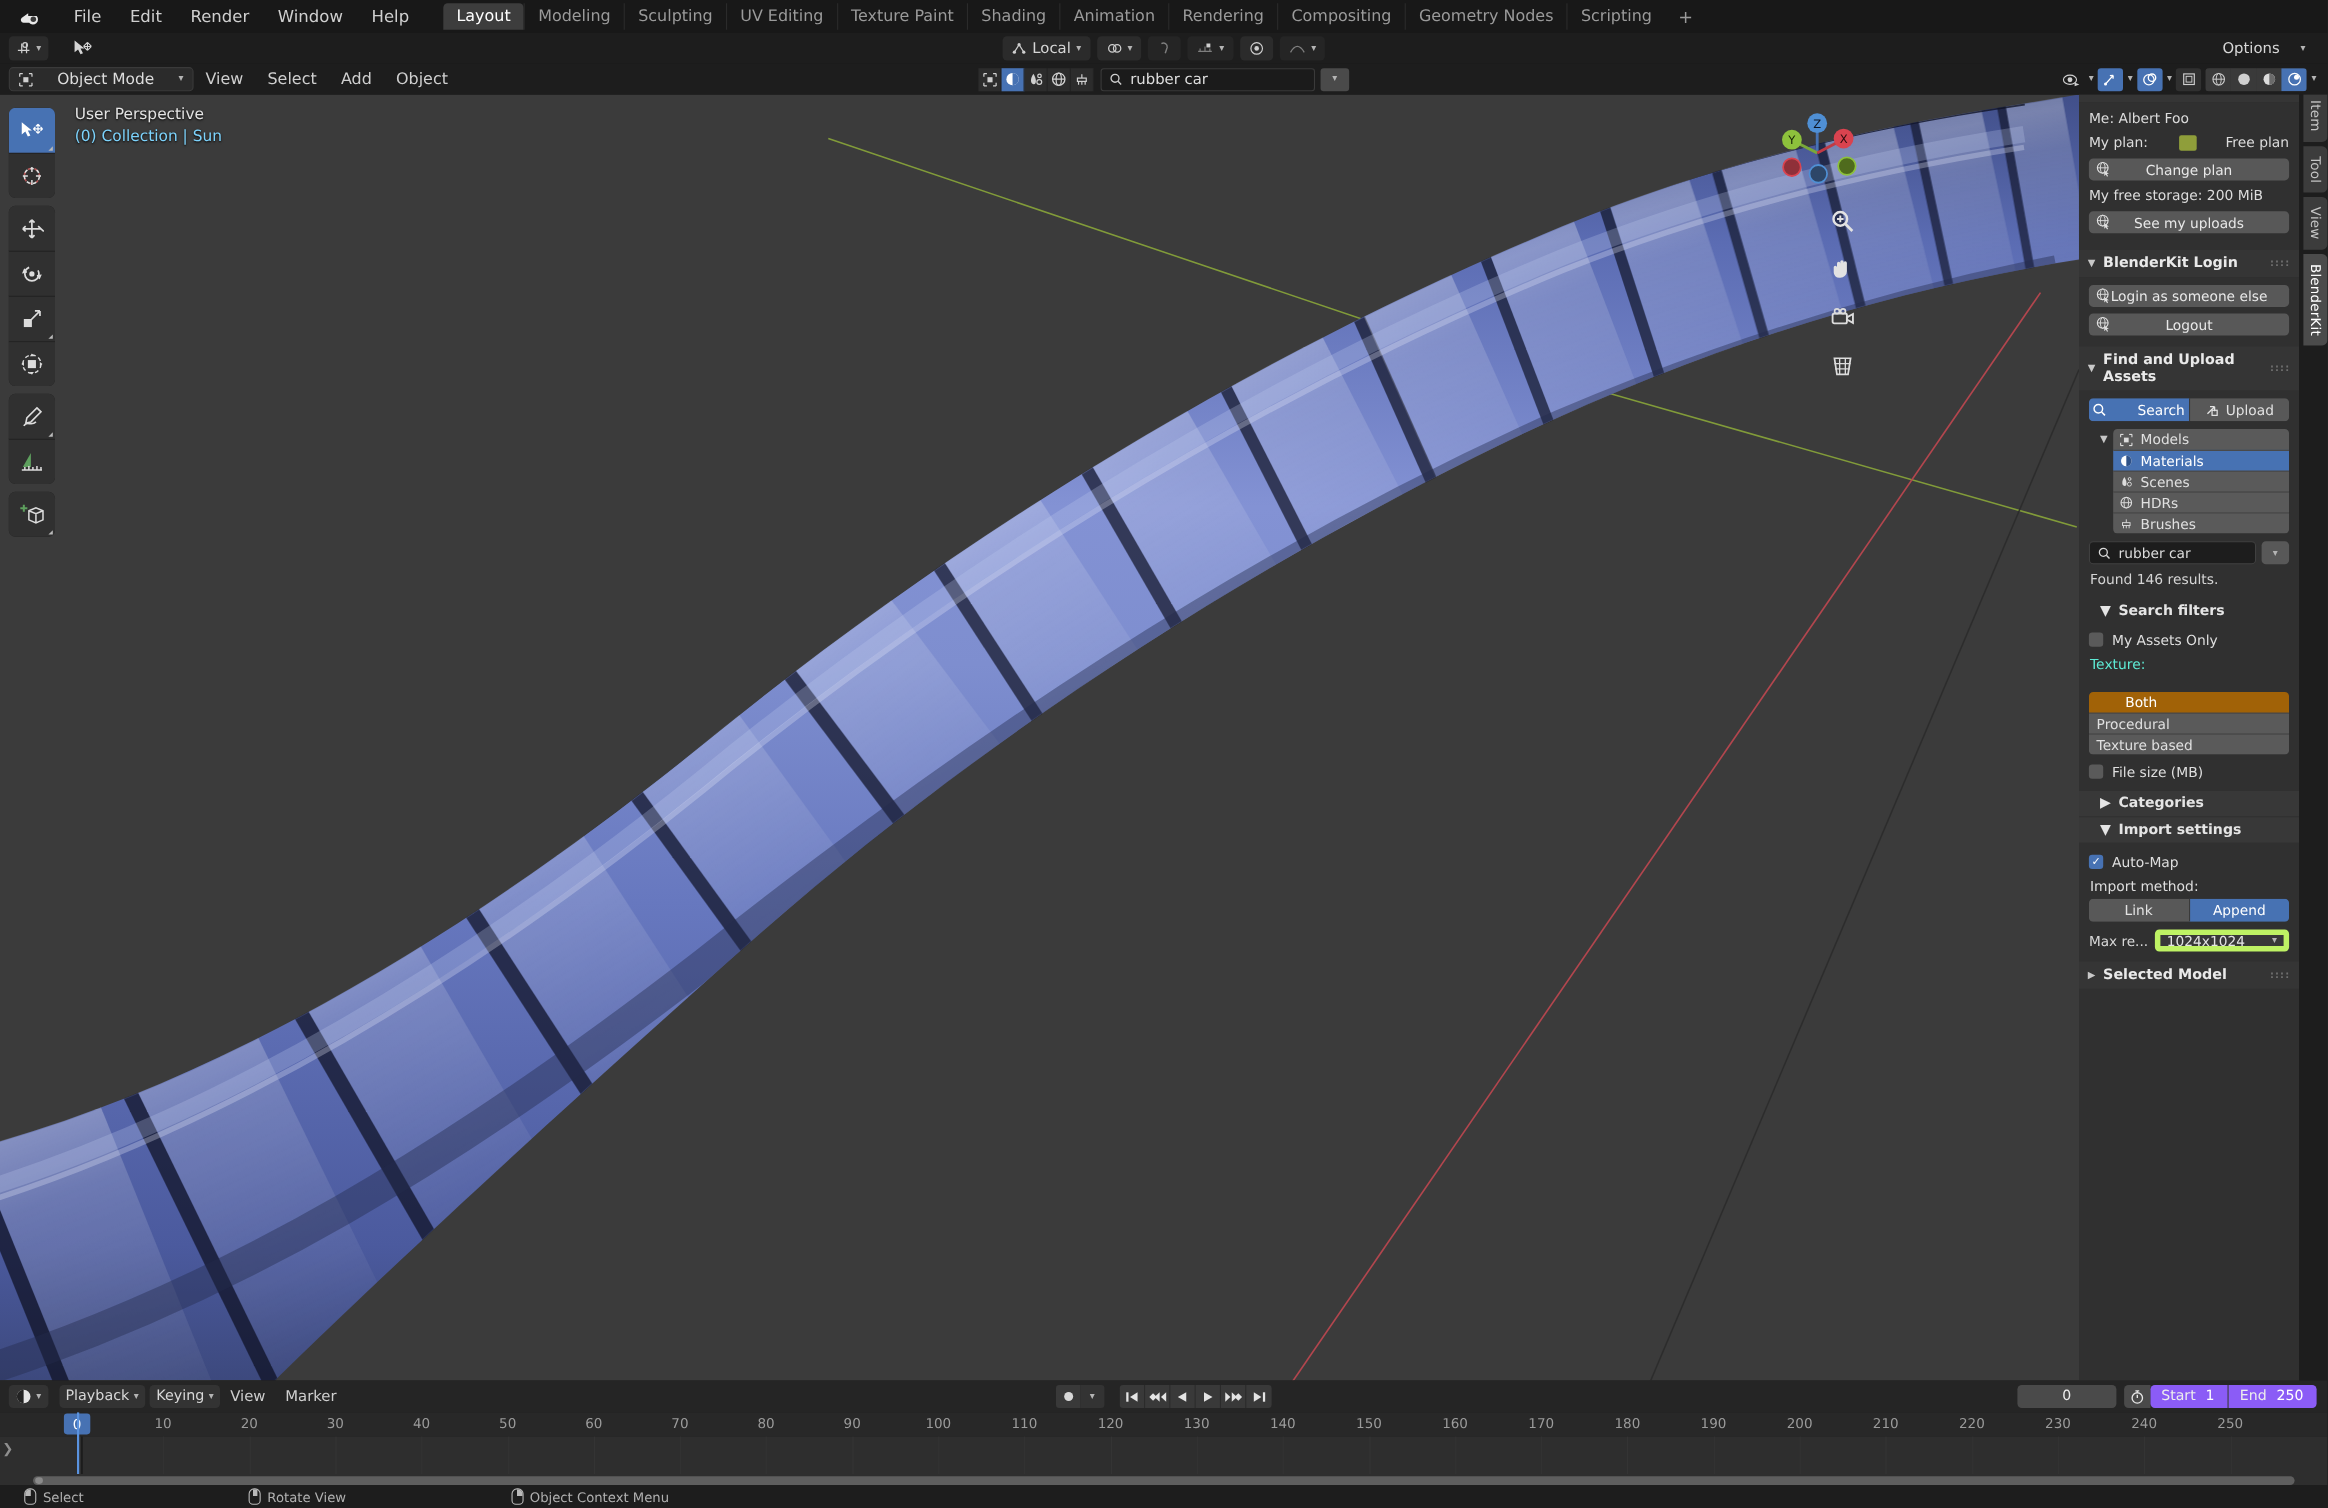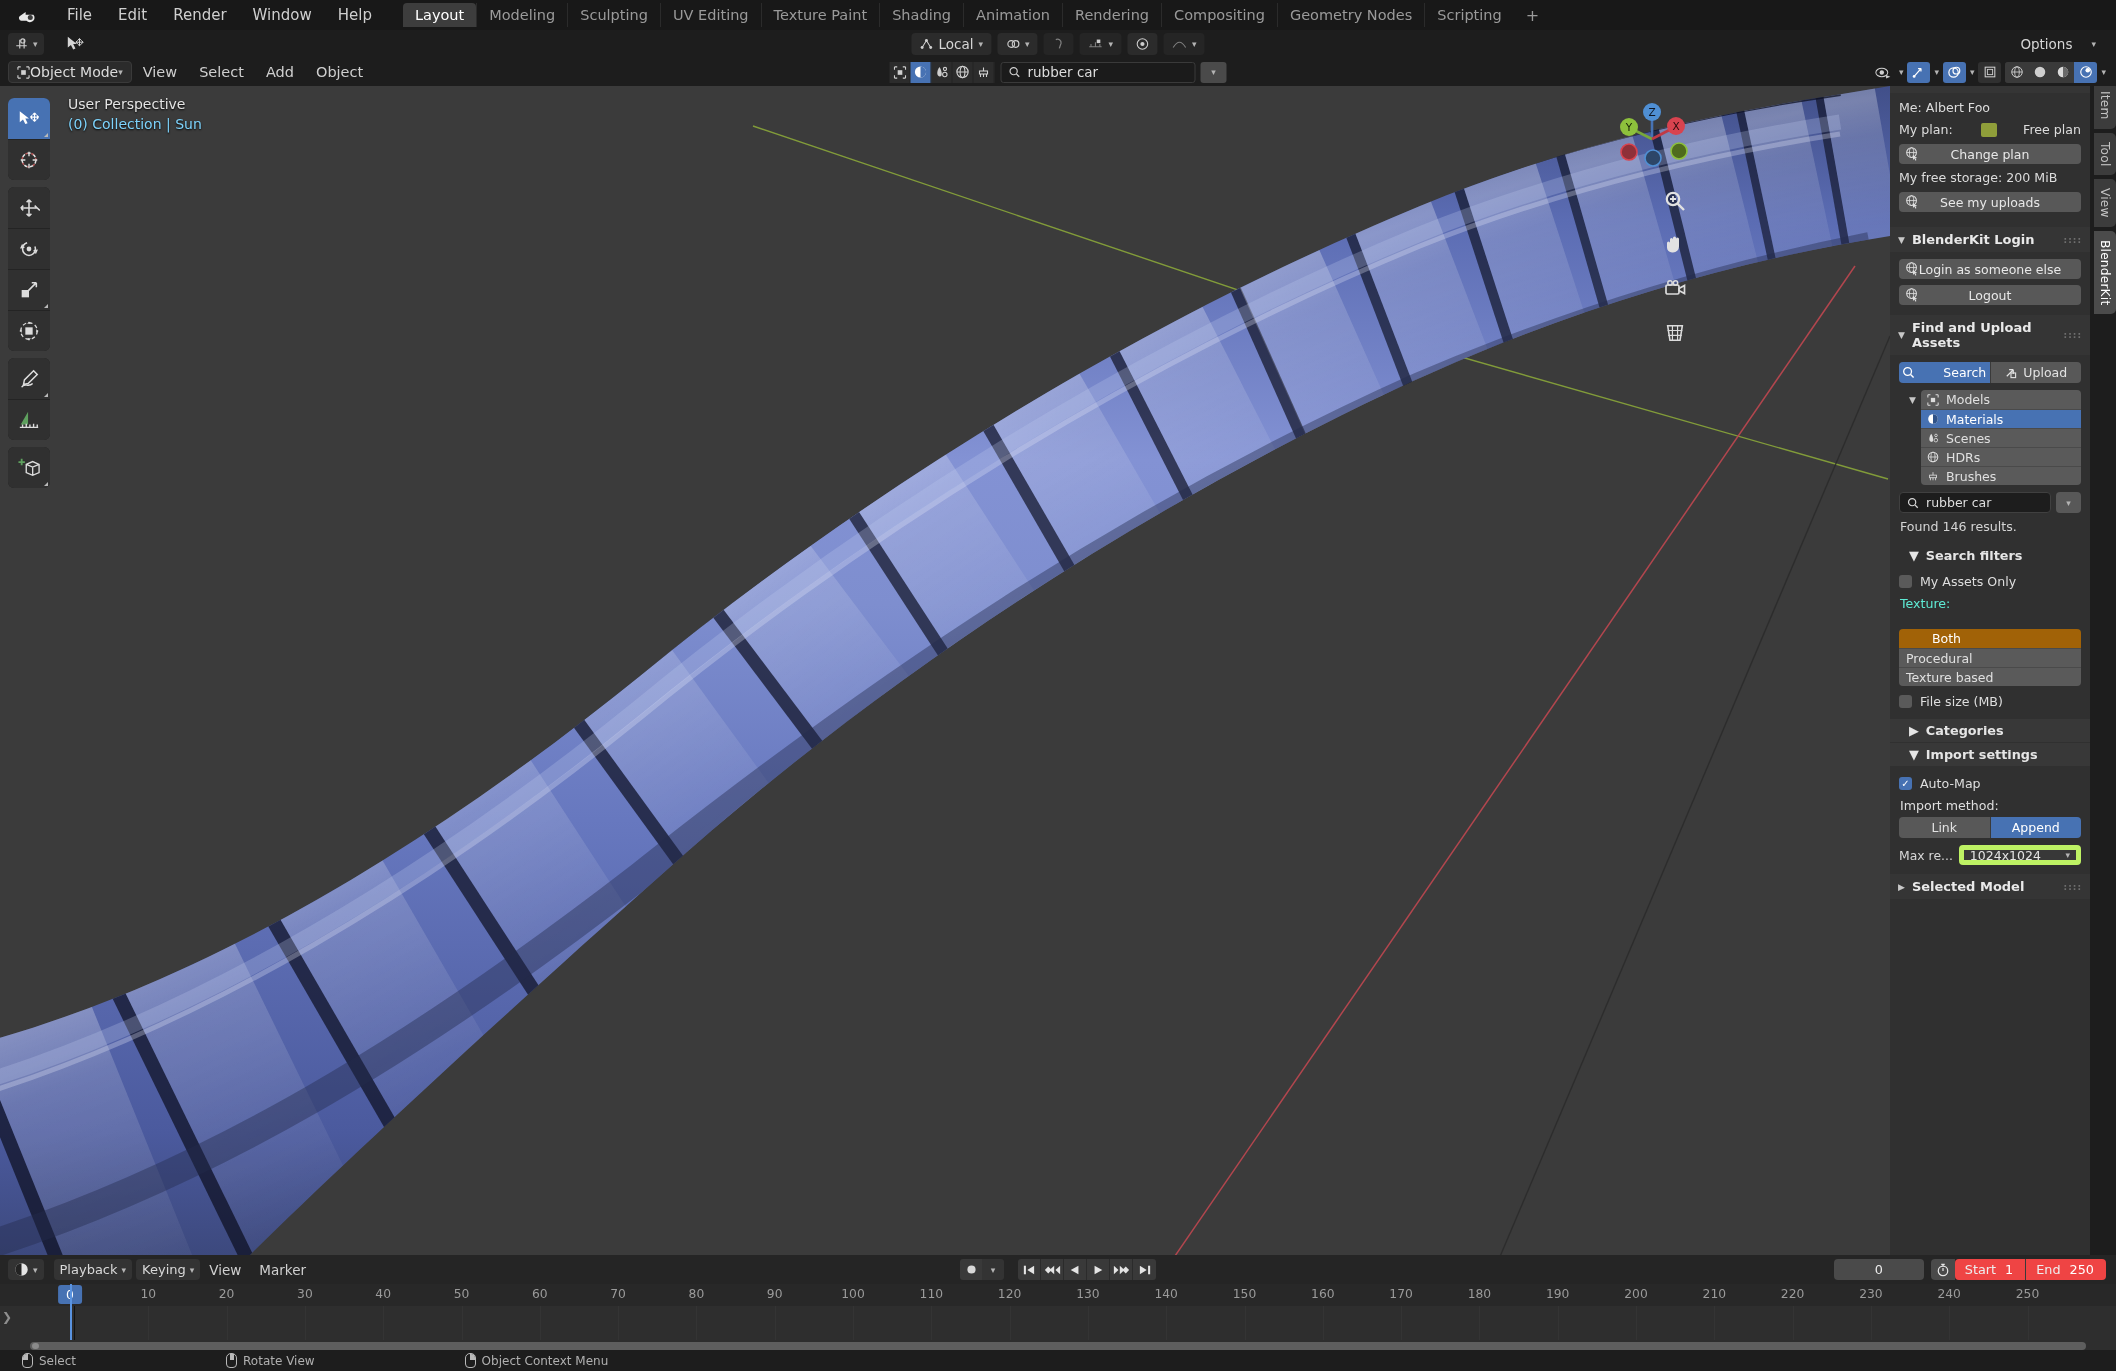--- a/index.html
+++ b/index.html
@@ -50,21 +50,21 @@
     position:absolute; right:12px; display:flex; align-items:center; gap:19px;
     height:22px; padding:0 8px; border-radius:4px; font-size:13.5px; color:#d6d6d6;
   }
 
   
   .vp-header{
     position:absolute; left:0; top:58px; width:2116px; height:28px;
     background:#1d1d1d; display:flex; align-items:center; padding:0 8px; z-index:6;
   }
   .mode-box{
-    display:flex; align-items:center; gap:0; height:22px; padding:0 8px;
+    display:flex; align-items:center; gap:22px; height:22px; padding:0 8px;
     background:#2b2b2b; border:1px solid #3a3a3a; border-radius:4px; font-size:14px; color:#dcdcdc;
   }
   .hdr-menu{ padding:2px 11px; font-size:14.5px; color:#cfcfcf; }
   .bk-searchbar{
     position:absolute; left:50%; transform:translateX(-50%);
     display:flex; align-items:center; gap:0px; height:23px;
   }
   .bk-cat-ico{
     width:21px; height:21px; display:flex; align-items:center; justify-content:center;
     background:#2c2c2c; border-right:1px solid #222;
@@ -216,21 +216,21 @@
   .rec{ width:22px;height:21px;background:#393939;border-radius:3px 0 0 3px;display:flex;align-items:center;justify-content:center;}
   .recdd{ width:22px;height:21px;background:#333;border-radius:0 3px 3px 0;display:flex;align-items:center;justify-content:center;}
   .playgrp{ display:flex; background:#393939; border-radius:3px; overflow:hidden; margin-left:8px;}
   .playgrp > div{ width:23px; height:21px; display:flex; align-items:center; justify-content:center; border-right:1px solid #2b2b2b;}
   .playgrp > div:last-child{ border-right:none; }
   .tl-right{ position:absolute; right:10px; display:flex; align-items:center; gap:7px;}
   .frame-field{
     width:90px; height:21px; background:#4a4a4a; border-radius:4px;
     display:flex; align-items:center; justify-content:center; font-size:12.8px; color:#ededed;
   }
-  .se-grp{ display:flex; height:21px; background:#ef4444; border-radius:4px; overflow:hidden; align-items:center;text-align:right;}
+  .se-grp{ display:flex; height:21px; background:#8b5cf6; border-radius:4px; overflow:hidden; align-items:center;text-align:right;}
   .se-grp .k{ padding:0 9px 0 10px; font-size:12.8px; color:#ededed;}
   .se-grp .v{ padding:0 12px 0 0; font-size:12.8px; color:#ffffff;}
   .se-sep{ width:1px; height:21px; background:#3a3a3a; }
   .stopw{ width:24px;height:21px;background:#4a4a4a;display:flex;align-items:center;justify-content:center;border-radius:4px 0 0 4px;}
 
   .tl-ruler{
     position:absolute; left:0; top:1284px; width:2116px; height:22px;
     background:#282828; z-index:3;
   }
   .tick{ position:absolute; top:3px; font-size:12.3px; color:#9b9b9b; transform:translateX(-50%); }

